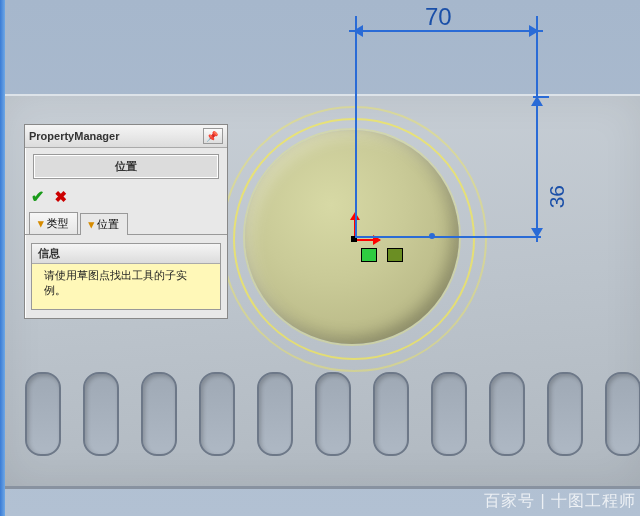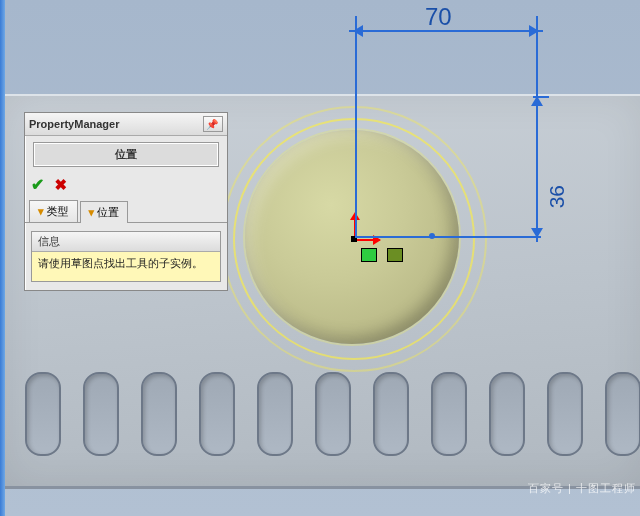--- a/index.html
+++ b/index.html
@@ -32,37 +32,37 @@
   .dim-h-line:after{right:-2px;border-left:10px solid #2a6bd6}
   .dim-h-txt{position:absolute;left:420px;top:3px;font-size:24px;color:#1a4fa8}
   .dim-v-ext{position:absolute;left:350px;top:236px;width:186px;height:2px;background:#2a6bd6}
   .dim-v-ext2{position:absolute;left:528px;top:96px;width:16px;height:2px;background:#2a6bd6}
   .dim-v-line{position:absolute;left:531px;top:92px;width:2px;height:150px;background:#2a6bd6}
   .dim-v-line:before,.dim-v-line:after{content:"";position:absolute;left:-5px;border:6px solid transparent}
   .dim-v-line:before{top:-2px;border-bottom:10px solid #2a6bd6}
   .dim-v-line:after{bottom:-2px;border-top:10px solid #2a6bd6}
   .dim-v-txt{position:absolute;left:540px;top:185px;font-size:21px;color:#1a4fa8;writing-mode:vertical-rl;transform:rotate(180deg)}
   
-  .pm{position:absolute;left:19px;top:112px;width:202px;background:#e8e8e8;border:1px solid #888;box-shadow:1px 1px 0 #fff inset}
+  .pm{position:absolute;left:19px;top:124px;width:202px;background:#e8e8e8;border:1px solid #888;box-shadow:1px 1px 0 #fff inset}
   .pm-titlebar{height:22px;background:linear-gradient(#f5f5f5,#dcdcdc);border-bottom:1px solid #aaa;display:flex;align-items:center;padding:0 4px}
   .pm-title{flex:1;font-weight:bold;color:#333}
   .pm-pin{width:18px;height:14px;background:linear-gradient(#fafafa,#ddd);border:1px solid #999;display:flex;align-items:center;justify-content:center;font-size:10px;color:#c0392b}
   .pm-subtitle{margin:6px 8px;border:1px solid #999;background:#dcdcdc}
   .pm-subtitle-inner{border:1px solid #fff;padding:3px 0;text-align:center;font-weight:bold;color:#333}
   .pm-ok-row{padding:2px 6px;display:flex;gap:10px;align-items:center}
   .ico-check{color:#1a9b1a;font-size:16px;font-weight:bold;cursor:pointer}
   .ico-x{color:#c00;font-size:15px;font-weight:bold;cursor:pointer}
   .pm-tabs{display:flex;padding:4px 4px 0;border-bottom:1px solid #999}
   .pm-tab{padding:3px 8px;border:1px solid #999;border-bottom:none;margin-right:2px;background:linear-gradient(#f7f7f7,#e5e5e5);display:flex;align-items:center;gap:3px;cursor:pointer}
   .pm-tab .tico{color:#d68b00;font-weight:bold}
   .pm-tab.active{background:#e8e8e8;position:relative;top:1px}
   .pm-group{margin:8px 6px;border:1px solid #999;background:#fff8b8}
-  .pm-group-hd{background:linear-gradient(#f5f5f5,#dcdcdc);border-bottom:1px solid #aaa;padding:2px 6px;font-weight:normal;color:#333}
-  .pm-group-body{padding:4px 6px;color:#222;line-height:1.4}
-  .watermark{position:absolute;right:4px;bottom:20px;font-size:11px;color:rgba(255,255,255,.75);letter-spacing:1px}
+  .pm-group-hd{background:linear-gradient(#f5f5f5,#dcdcdc);border-bottom:1px solid #aaa;padding:2px 6px;font-weight:bold;color:#333}
+  .pm-group-body{padding:4px 12px;color:#222;line-height:1.4}
+  .watermark{position:absolute;right:4px;bottom:4px;font-size:16px;color:rgba(255,255,255,.75);letter-spacing:1px}
 </style>
 </head>
 <body>
 
 <div class="stripe"></div>
 <div class="viewport">
 
   <div class="part">
     <div class="slot" style="left:20px"></div>
     <div class="slot" style="left:78px"></div>

